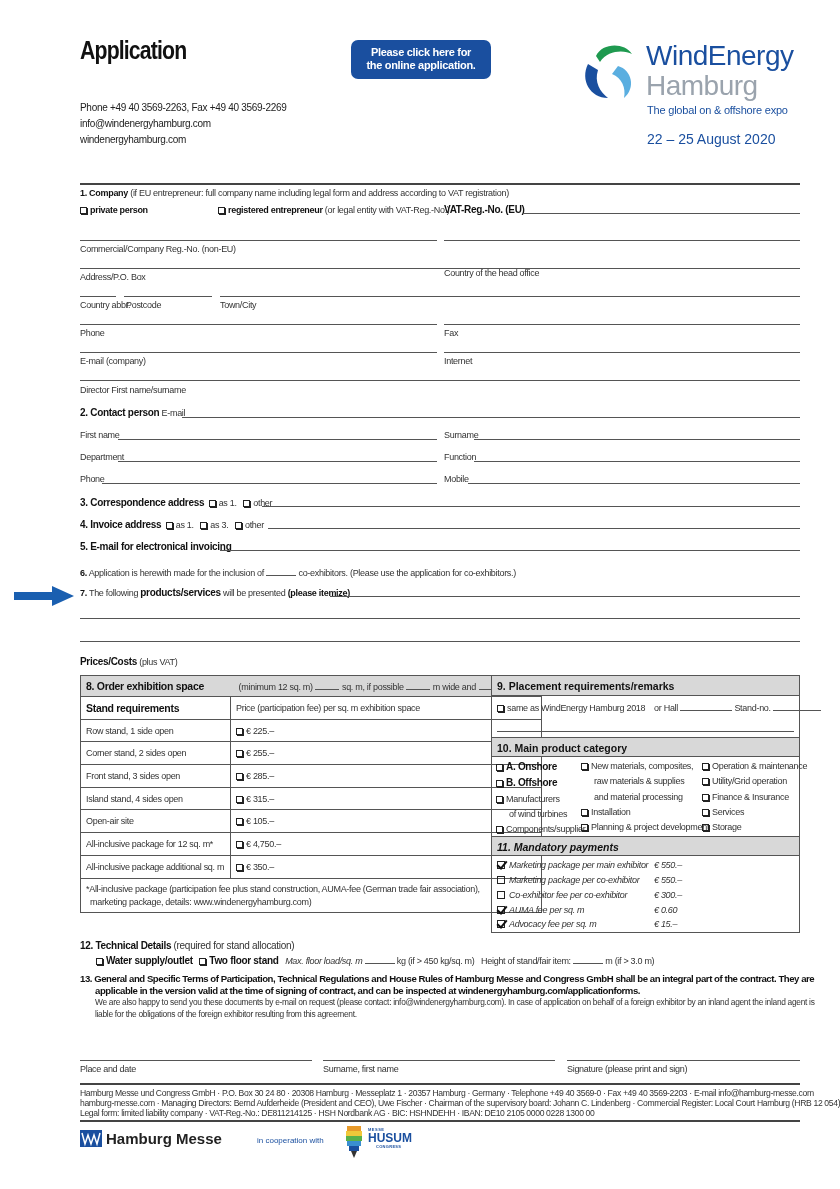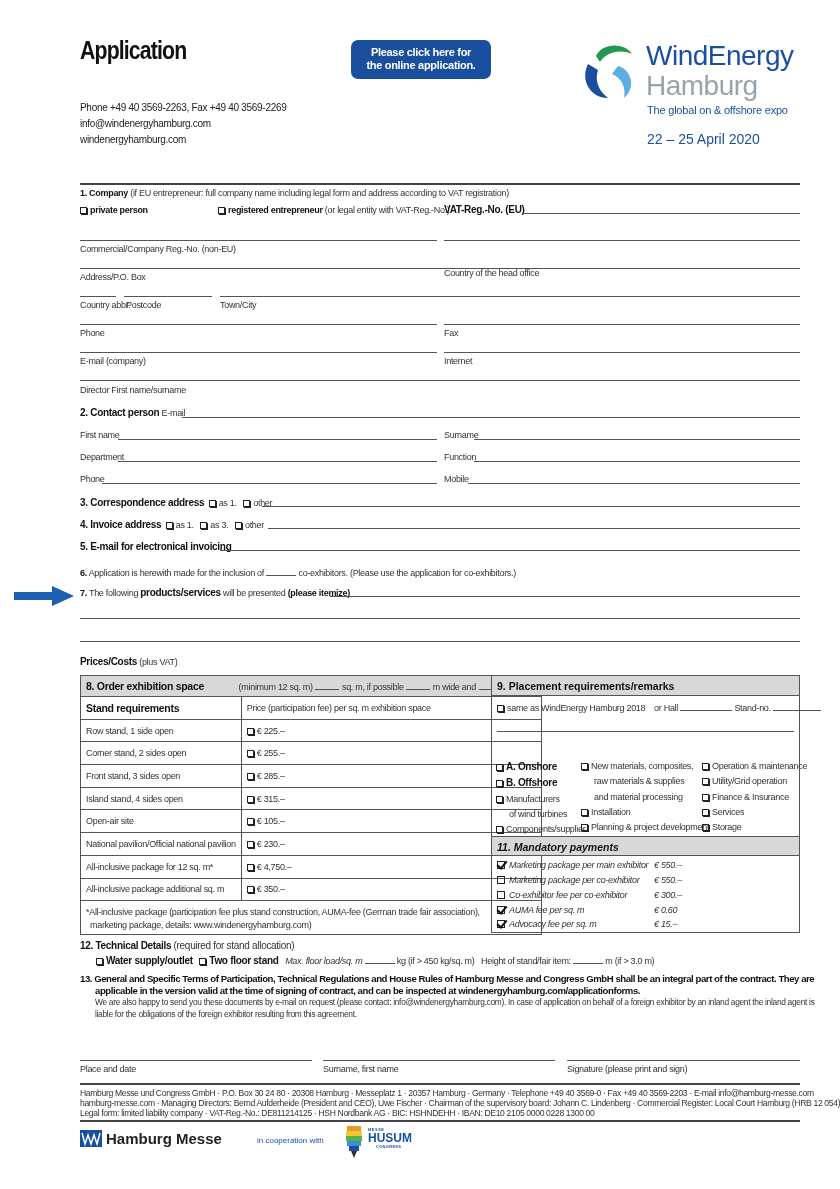--- a/index.html
+++ b/index.html
@@ -53,21 +53,21 @@
 <div class="abs contact" style="top:134px;">windenergyhamburg.com</div>
 
 <svg class="abs" id="logo-mark" viewBox="0 0 62 62">
   <path d="M18 16 C24 3 46 2 54 14 C46 10 30 10 22 22 Z" fill="#1f9a50"></path>
   <path d="M10 24 C2 40 12 58 30 58 C22 52 16 42 20 30 Z" fill="#1a4f9f"></path>
   <path d="M40 26 C54 30 58 48 46 58 C48 48 44 38 34 34 Z" fill="#5aaee0"></path>
 </svg>
 <div class="abs" id="logo-wind">WindEnergy</div>
 <div class="abs" id="logo-hamburg">Hamburg</div>
 <div class="abs" id="logo-tag">The global on &amp; offshore expo</div>
-<div class="abs" id="dates">22 – 25 April 2020</div>
+<div class="abs" id="dates">22 – 25 August 2020</div>
 
 <div class="line2" style="left:80px; top:183px; width:720px;"></div>
 <div class="abs t" style="left:80px; top:188px;">
   <span class="b">1. Company</span>
   <span>(if EU entrepreneur: full company name including legal form and address according to VAT registration)</span>
 </div>
 <div class="abs t" style="left:80px; top:205px;">
   <span class="box"></span><span class="b">private person</span>
 </div>
 <div class="abs t" style="left:218px; top:205px;">
@@ -203,24 +203,20 @@
       </tr>
   <tr>
         <td>Island stand, 4 sides open</td>
         <td><span class="box"></span><span>€ 315.–</span></td>
       </tr>
   <tr>
         <td>Open-air site</td>
         <td><span class="box"></span><span>€ 105.–</span></td>
       </tr>
   <tr>
-        <td>National pavilion/Official national pavilion</td>
-        <td><span class="box"></span><span>€ 230.–</span></td>
-      </tr>
-  <tr>
         <td>All-inclusive package for 12 sq. m*</td>
         <td><span class="box"></span><span>€ 4,750.–</span></td>
       </tr>
   <tr>
         <td>All-inclusive package additional sq. m</td>
         <td><span class="box"></span><span>€ 350.–</span></td>
       </tr>
   <tr>
     <td colspan="2" style="height:34px; line-height:13px; padding-top:2px;">
       <div>*All-inclusive package (participation fee plus stand construction, AUMA-fee (German trade fair association),</div>
@@ -233,20 +229,21 @@
 <div class="rpanel" style="left:491px; top:675px; width:309px; height:258px;">
   <div class="rhdr">9. Placement requirements/remarks</div>
   <div class="abs t" style="left:5px; top:27px;">
     <span class="box"></span><span>same as WindEnergy Hamburg 2018</span>&nbsp;&nbsp;&nbsp;
     <span>or Hall</span>
     <span style="display:inline-block; width:52px; border-bottom:1px solid #555;"></span>
     <span>Stand-no.</span>
     <span style="display:inline-block; width:48px; border-bottom:1px solid #555;"></span>
   </div>
   <div class="line" style="left:5px; top:55px; width:297px;"></div>
+  <div class="rhdr" style="position:absolute; top:61px; left:0; width:307px; border-top:1px solid #555;">10. Main product category</div>
 
   <div class="cat" style="left:4px; top:83px;">
     <div><span class="box"></span><span class="b">A. Onshore</span></div>
     <div><span class="box"></span><span class="b">B. Offshore</span></div>
     <div><span class="box"></span><span>Manufacturers</span></div>
     <div style="padding-left:13px;">of wind turbines</div>
     <div><span class="box"></span><span>Components/supplier</span></div>
   </div>
   <div class="cat" style="left:89px; top:83px;">
     <div><span class="box"></span><span>New materials, composites,</span></div>

